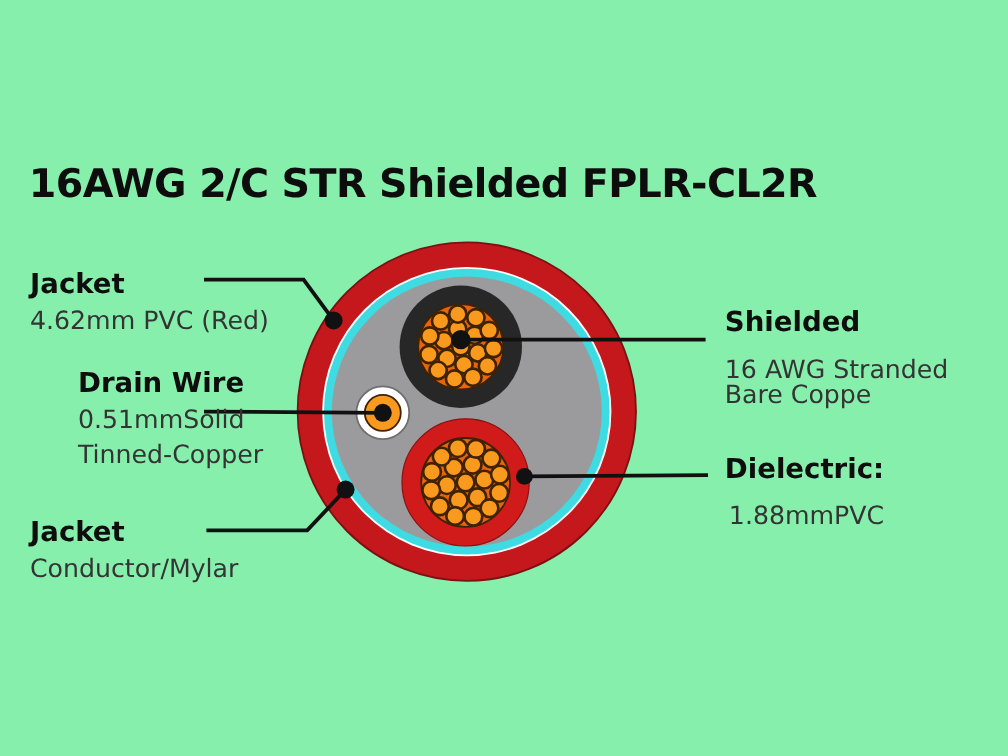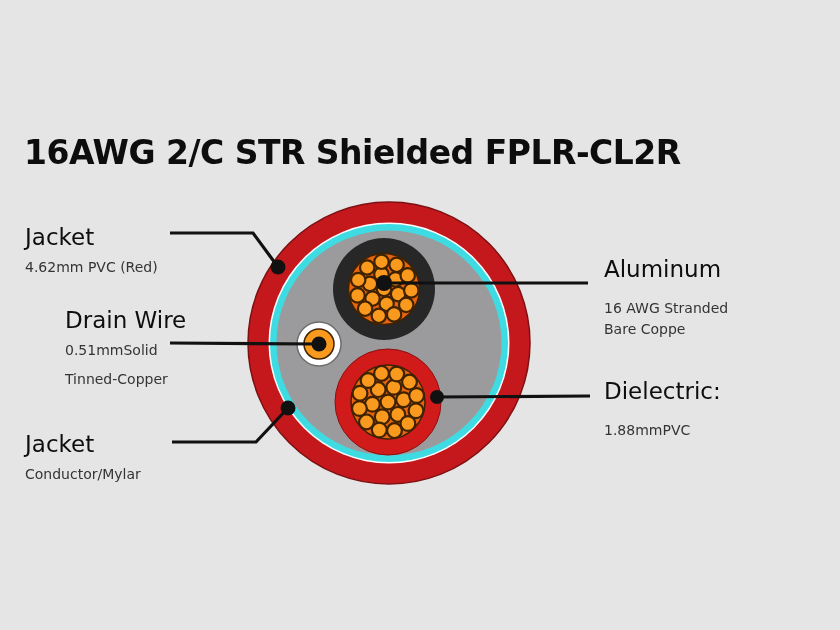--- a/index.html
+++ b/index.html
@@ -1,20 +1,20 @@
 <!DOCTYPE html>
 <html><head>
 <meta charset="utf-8">
 <style>
   html, body { margin: 0; padding: 0; background: #fff; }
   .stage {
     position: relative;
     width: 840px;
     height: 630px;
-    background: #e5e5e5;
+    background: #86efac;
     overflow: hidden;
     font-family: "DejaVu Sans", "Liberation Sans", sans-serif;
   }
   .title {
     position: absolute;
     left: 24px;
     top: 133px;
     margin: 0;
     font-size: 33px;
     font-weight: bold;
@@ -27,40 +27,40 @@
     left: 0;
     top: 0;
     width: 840px;
     height: 630px;
   }
   .label {
     position: absolute;
     white-space: nowrap;
   }
   .label .hd {
-    font-weight: normal;
+    font-weight: bold;
     color: #0e0e0e;
     font-size: 23px;
     line-height: 26px;
   }
   .label .sub {
     margin-top: 3px;
     color: #343434;
-    font-size: 14px;
+    font-size: 21px;
   }
   .label.left-side .sub { line-height: 29px; }
   .label.right-side .hd { line-height: 24px; }
   .label.right-side .sub { line-height: 21px; margin-top: 17px; }
   .label.left-side { left: 25px; }
   .label.right-side { left: 604px; }
   .lbl-jacket     { top: 224px; }
   .lbl-drain      { top: 307px; margin-left: 40px; }
   .lbl-shield     { top: 431px; }
   .lbl-conductor  { top: 257px; }
-  .lbl-dielectric { top: 379px; }
+  .lbl-dielectric { top: 379px; text-align: right; }
 </style>
 </head>
 <body>
 
 <div class="stage">
 
   <h1 class="title">16AWG 2/C STR Shielded FPLR-CL2R</h1>
 
   <svg class="diagram-svg" viewBox="0 0 840 630" xmlns="http://www.w3.org/2000/svg">
 
@@ -157,21 +157,21 @@
       <div>Tinned-Copper</div>
     </div>
   </div>
 
   <div class="label left-side lbl-shield">
     <div class="hd">Jacket</div>
     <div class="sub">Conductor/Mylar</div>
   </div>
 
   <div class="label right-side lbl-conductor">
-    <div class="hd">Aluminum</div>
+    <div class="hd">Shielded</div>
     <div class="sub">
       <div>16 AWG Stranded</div>
       <div>Bare Coppe</div>
     </div>
   </div>
 
   <div class="label right-side lbl-dielectric">
     <div class="hd">Dielectric:</div>
     <div class="sub">1.88mmPVC</div>
   </div>

